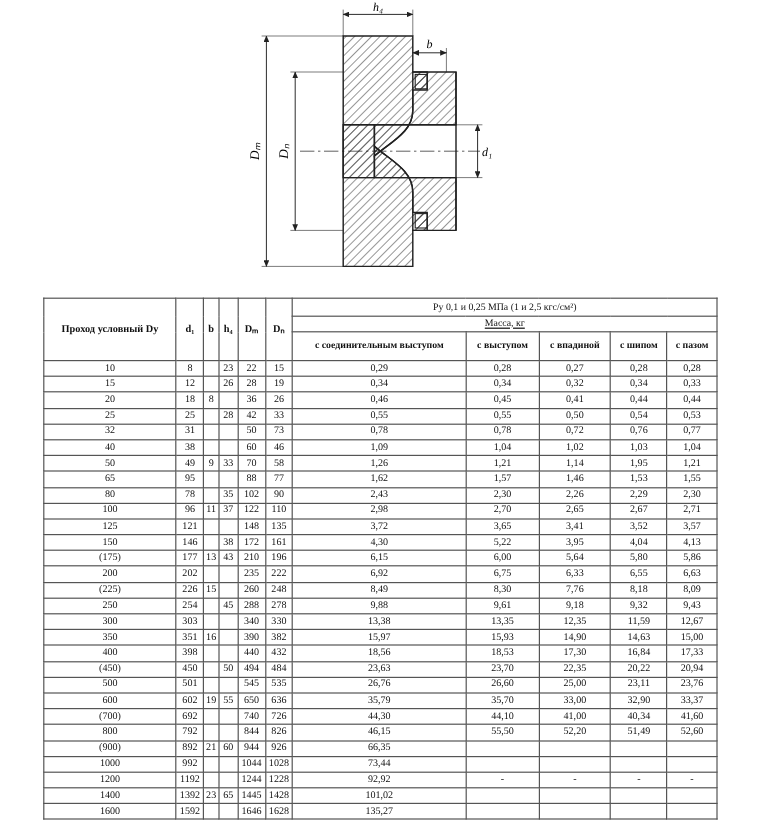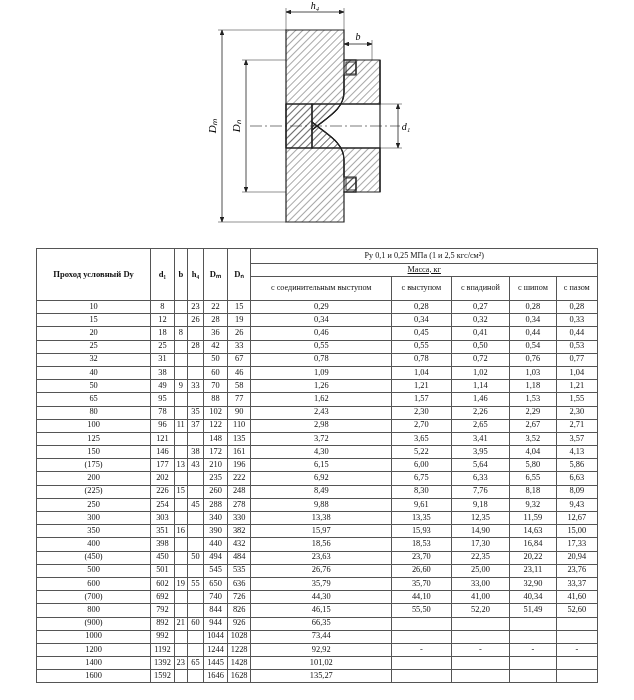--- a/index.html
+++ b/index.html
@@ -43,21 +43,21 @@
     padding: 0;
     height: 13.2px;
     font-weight: normal;
   }
   thead th {
     font-size: 8.2px;
     padding: 1px 2px;
   }
   .hdr-top { height: 15px; }
   .hdr-mass { height: 13px; text-decoration: underline; }
-  .hdr-sub { height: 24px; }
+  .hdr-sub { height: 24px; font-weight: bold; }
   .hdr-left { height: 52px; font-size: 8.6px; line-height: 1.25; font-weight: bold; }
   td.num { font-size: 8.4px; }
   .caption {
     position: absolute;
     left: 36px;
     top: 680px;
     width: 562px;
     text-align: center;
     font-size: 8.2px;
     color: #111;
@@ -205,21 +205,21 @@
             <td class="num">0,50</td>
             <td class="num">0,54</td>
             <td class="num">0,53</td>
           </tr>
           <tr>
             <td class="num">32</td>
             <td class="num">31</td>
             <td class="num"></td>
             <td class="num"></td>
             <td class="num">50</td>
-            <td class="num">67</td>
+            <td class="num">73</td>
             <td class="num">0,78</td>
             <td class="num">0,78</td>
             <td class="num">0,72</td>
             <td class="num">0,76</td>
             <td class="num">0,77</td>
           </tr>
           <tr>
             <td class="num">40</td>
             <td class="num">38</td>
             <td class="num"></td>
@@ -235,21 +235,21 @@
           <tr>
             <td class="num">50</td>
             <td class="num">49</td>
             <td class="num">9</td>
             <td class="num">33</td>
             <td class="num">70</td>
             <td class="num">58</td>
             <td class="num">1,26</td>
             <td class="num">1,21</td>
             <td class="num">1,14</td>
-            <td class="num">1,18</td>
+            <td class="num">1,95</td>
             <td class="num">1,21</td>
           </tr>
           <tr>
             <td class="num">65</td>
             <td class="num">95</td>
             <td class="num"></td>
             <td class="num"></td>
             <td class="num">88</td>
             <td class="num">77</td>
             <td class="num">1,62</td>

